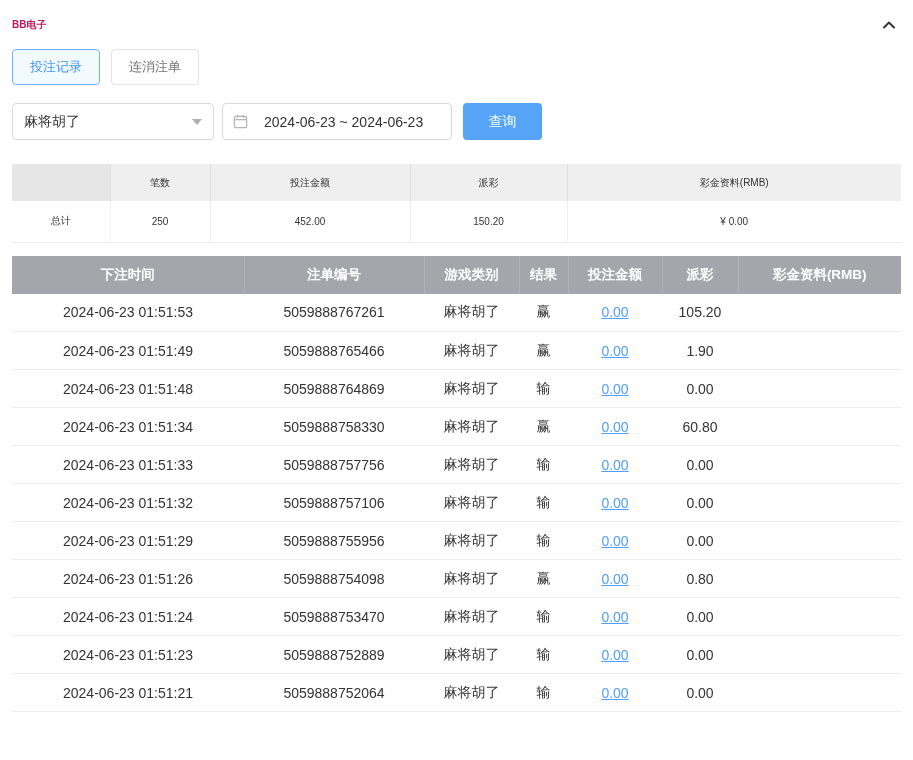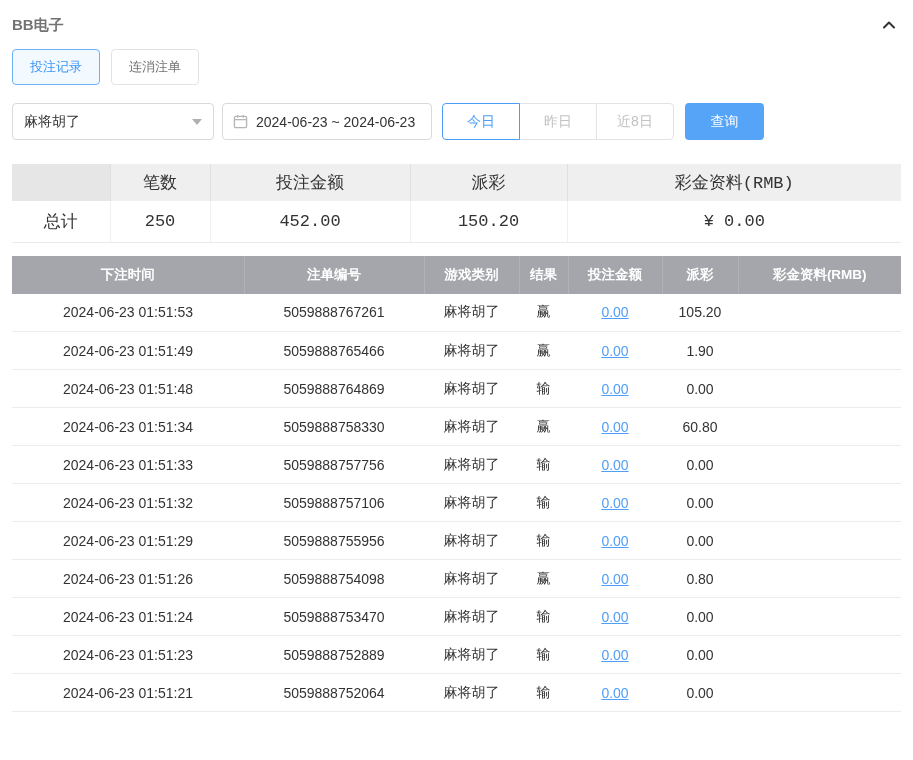--- a/index.html
+++ b/index.html
@@ -10,21 +10,21 @@
     font-family: "Liberation Sans", "DejaVu Sans", sans-serif;
     color: #333;
   }
   .panel { width: 913px; }
 
   
   .panel-header {
     display: flex; align-items: center; justify-content: space-between;
     padding: 15px 14px 10px 12px;
   }
-  .panel-title { font-size: 15px; font-weight: bold; color: #737373; }
+  .panel-title { font-size: 10px; font-weight: bold; color: #be185d; }
   .collapse-btn {
     background: none; border: none; cursor: pointer; line-height: 0; padding: 2px;
   }
 
   
   .tab-bar { padding: 4px 12px 18px 12px; display: flex; gap: 11px; }
   .tab {
     font-size: 13px; padding: 8px 17px; background: #fff;
     border: 1px solid #e3e3e3; border-radius: 4px; color: #737373; cursor: pointer;
     font-family: inherit;
@@ -38,42 +38,42 @@
   .select-control {
     width: 202px; height: 37px; border: 1px solid #d9d9d9; border-radius: 4px;
     display: flex; align-items: center; justify-content: space-between;
     padding: 0 11px; font-size: 14px; cursor: pointer; background: #fff;
   }
   .caret-down {
     width: 0; height: 0; border-left: 5px solid transparent;
     border-right: 5px solid transparent; border-top: 6px solid #b0b0b0;
   }
   .date-control {
-    width: 210px; height: 37px; border: 1px solid #d9d9d9; border-radius: 4px;
-    display: flex; align-items: center; gap: 8px; padding: 8px 10px;
+    width: 230px; height: 37px; border: 1px solid #d9d9d9; border-radius: 4px;
+    display: flex; align-items: center; gap: 16px; padding: 8px 10px;
     font-size: 14px; margin-left: 8px; cursor: pointer; background: #fff;
   }
   .quick-group { display: flex; margin-left: 10px; }
   .quick-btn {
     width: 78px; height: 37px; background: #fff; font-size: 14px;
     border: 1px solid #e3e3e3; color: #c2c2c2; cursor: pointer;
     margin-left: -1px; font-family: inherit;
   }
   .quick-btn:first-child { margin-left: 0; border-radius: 4px 0 0 4px; }
   .quick-btn:last-child { border-radius: 0 4px 4px 0; }
   .quick-btn.active { border-color: #4b9df7; color: #4b9df7; position: relative; z-index: 1; }
   .search-btn {
     width: 79px; height: 37px; margin-left: 11px; background: #55a4f7;
     color: #fff; font-size: 14px; border: none; border-radius: 4px; cursor: pointer;
     font-family: inherit;
   }
 
   
   table { border-collapse: collapse; table-layout: fixed; }
-  .summary-table { width: 889px; margin: 0 12px 13px 12px; font-size: 17px; font-family: Liberation Mono, monospace; }
+  .summary-table { width: 889px; margin: 0 12px 13px 12px; font-size: 10px; }
   .summary-table th {
     height: 37px; background: #efefef; font-weight: normal; color: #333;
     border-right: 1px solid #dfdfdf; text-align: center;
   }
   .summary-table th:first-child { background: #e6e6e6; }
   .summary-table th:last-child { border-right: none; }
   .summary-table td {
     height: 41px; text-align: center; color: #333;
     border-bottom: 1px solid #ebebeb; border-right: 1px solid #f0f0f0;
     background: #fff;
@@ -122,25 +122,20 @@
     <div class="date-control">
       <span style="line-height:0;">
         <svg width="15" height="15" viewBox="0 0 16 16">
             <rect x="1.5" y="2.5" width="13" height="12" rx="1.5" fill="none" stroke="#b5b5b5" stroke-width="1.4"></rect>
             <line x1="1.5" y1="6" x2="14.5" y2="6" stroke="#b5b5b5" stroke-width="1.4"></line>
             <line x1="5" y1="1" x2="5" y2="4" stroke="#b5b5b5" stroke-width="1.4"></line>
             <line x1="11" y1="1" x2="11" y2="4" stroke="#b5b5b5" stroke-width="1.4"></line>
           </svg>
       </span>
       <span>2024-06-23 ~ 2024-06-23</span>
-    </div>
-    <div class="quick-group">
-      <button class="quick-btn active">今日</button>
-      <button class="quick-btn">昨日</button>
-      <button class="quick-btn">近8日</button>
     </div>
     <button class="search-btn">查询</button>
   </div>
 
   <table class="summary-table">
     <colgroup>
       <col style="width:98px">
         <col style="width:100px">
         <col style="width:200px">
         <col style="width:157px">

